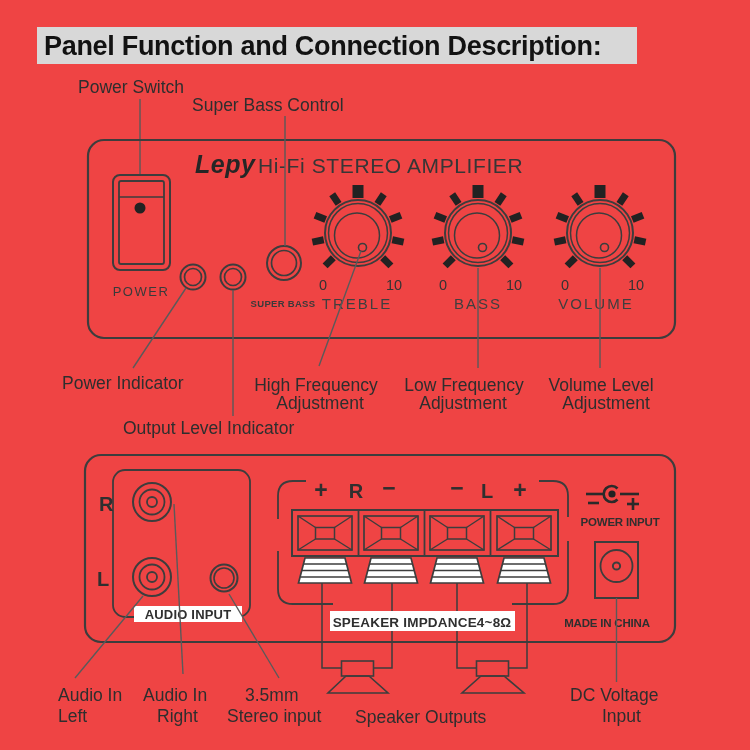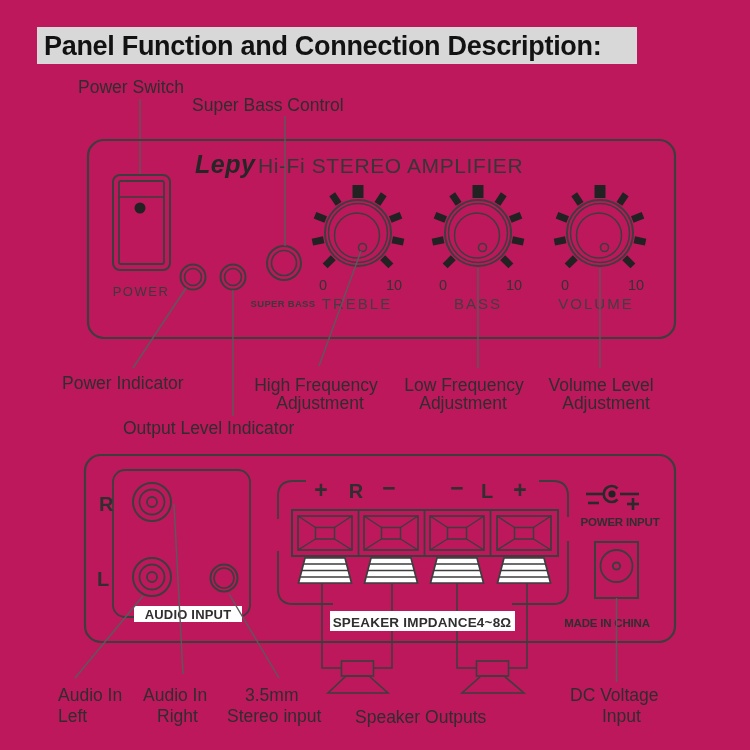--- a/index.html
+++ b/index.html
@@ -2,21 +2,21 @@
 <html style="--panel-stroke: #3d3d3d; --leader: #5a5a5a; --text: #2e2e2e; --title-bg: #d8d8d8;"><head>
 <meta charset="utf-8">
 <style>
   :root{
     --panel-stroke:#3d3d3d;
     --leader:#5a5a5a;
     --text:#2e2e2e;
     --title-bg:#d8d8d8;
   }
   html,body{margin:0;padding:0;background:#ffffff;}
-  .stage{width:750px;height:750px;position:relative;background:#be185d;}
+  .stage{width:750px;height:750px;position:relative;background:#ef4444;}
   svg{display:block;}
   svg text{font-family:"Liberation Sans",sans-serif;fill:var(--text);}
   .t-title{font-size:27px;font-weight:bold;letter-spacing:-0.3px;fill:#121212;}
   .callout{font-size:17.5px;}
   .brand{font-size:25px;font-weight:bold;font-style:italic;fill:#262626;letter-spacing:0.5px;}
   .model{font-size:21px;letter-spacing:0.6px;fill:#363636;}
   .panel-lbl{font-size:13px;letter-spacing:1.5px;fill:#3a3a3a;}
   .tiny-bold{font-size:9.5px;font-weight:bold;letter-spacing:0.3px;fill:#3a3a3a;}
   .knob-num{font-size:14.5px;fill:#333;}
   .knob-lbl{font-size:15px;letter-spacing:2px;fill:#3f3f3f;}

